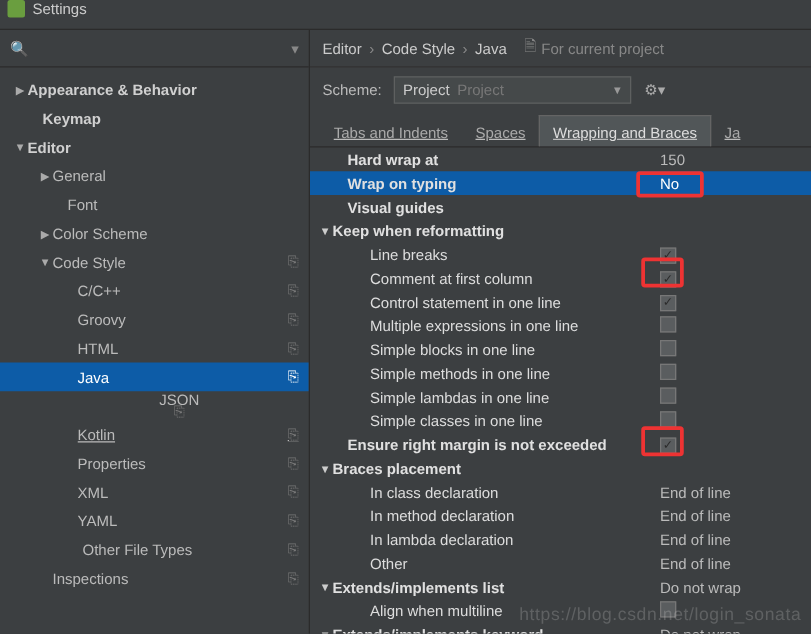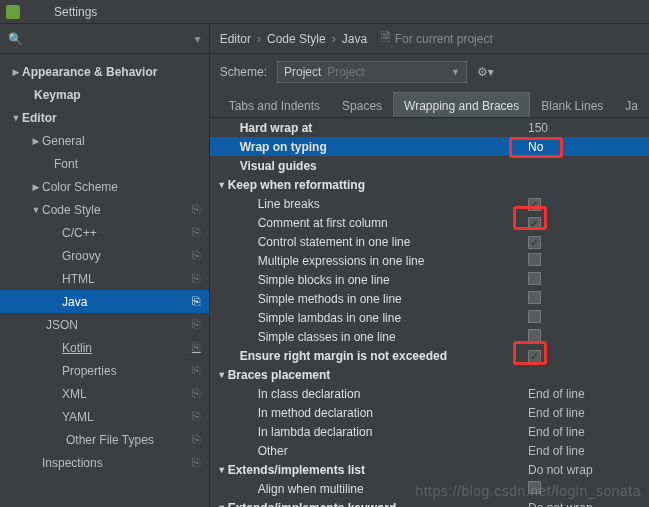--- a/index.html
+++ b/index.html
@@ -1,17 +1,17 @@
 <!DOCTYPE html>
 <html><head>
 <meta charset="utf-8">
 <style>
 * { margin:0; padding:0; box-sizing:border-box; font-family:"Segoe UI",Arial,sans-serif; font-size:12px; }
 body { background:#3c3f41; color:#bbb; width:649px; height:507px; overflow:hidden; position:relative; }
-.titlebar { height:24px; background:#3c3f41; border-bottom:1px solid #2b2b2b; display:flex; align-items:center; padding-left:6px;gap:28px; }
+.titlebar { height:24px; background:#3c3f41; border-bottom:1px solid #2b2b2b; display:flex; padding-left:6px; }
 .titlebar .ico { width:14px; height:14px; background:#6a9e3f; border-radius:2px; margin-right:6px; }
 .titlebar .txt { color:#ccc; }
 .main { display:flex; height:483px; }
 .sidebar { width:248px; background:#3c3f41; border-right:1px solid #2b2b2b; display:flex; flex-direction:column; }
 .search { height:30px; display:flex; align-items:center; padding:0 8px; border-bottom:1px solid #2b2b2b; }
 .search .glass { color:#aaa; margin-right:4px; }
 .search input { flex:1; background:transparent; border:none; color:#bbb; outline:none; }
 .search .chev { color:#888; }
 .tree { flex:1; overflow:hidden; padding-top:6px; }
 .node { display:flex; align-items:center; height:23px; padding-right:8px; cursor:pointer; }
@@ -24,21 +24,21 @@
 .content { flex:1; display:flex; flex-direction:column; background:#3c3f41; }
 .crumbs { height:30px; display:flex; align-items:center; padding:0 10px; border-bottom:1px solid #323232; color:#ccc; }
 .crumbs .sep { margin:0 6px; color:#888; }
 .crumbs .proj { margin-left:14px; color:#888; display:flex; align-items:center; gap:4px; }
 .scheme-row { height:36px; display:flex; align-items:center; padding:0 10px; gap:10px; }
 .scheme-row .lbl { color:#bbb; }
 .scheme-select { width:190px; height:22px; background:#45494a; border:1px solid #5e6060; display:flex; align-items:center; padding:0 6px; color:#ccc; }
 .scheme-select .dim { color:#777; margin-left:6px; }
 .scheme-select .dd { margin-left:auto; color:#999; font-size:9px; }
 .gear { color:#aaa; }
-.tabs { height:28px; display:flex; align-items:flex-end; border-bottom:1px solid #2b2b2b; padding-left:8px; overflow:hidden; }
+.tabs { height:28px; display:flex; align-items:flex-end; border-bottom:1px solid #2b2b2b; padding-left:8px; overflow:hidden;text-decoration:underline; }
 .tab { padding:6px 10px 5px; color:#aaa; cursor:pointer; white-space:nowrap; border:1px solid transparent; border-bottom:none; margin-bottom:-1px; }
 .tab.active { background:#515658; color:#ddd; border-color:#646464; }
 .settings-list { flex:1; overflow:hidden; }
 .row { display:flex; align-items:center; height:19px; padding-right:21px; }
 .row .rlabel { flex:1; display:flex; align-items:center; color:#ddd; }
 .row .rlabel .arr { width:12px; color:#ccc; font-size:9px; text-align:center; }
 .row .rval { width:100px; color:#bbb; text-align:left; }
 .row.selrow { background:#0d5ca7; }
 .row.selrow .rlabel, .row.selrow .rval { color:#fff; }
 .hdr { font-weight:bold; color:#e0e0e0; }
@@ -104,21 +104,21 @@
         <div class="node" style="padding-left: 50px;">
           <span class="arrow"></span>
           <span class="label ">HTML</span>
           <span class="mark">⎘</span>
         </div>
         <div class="node sel" style="padding-left: 50px;">
           <span class="arrow"></span>
           <span class="label ">Java</span>
           <span class="mark">⎘</span>
         </div>
-        <div class="node" style="padding-left: 34px;">
+        <div class="node" style="padding-left: 48px; flex-direction: column;">
           <span class="arrow"></span>
           <span class="label ">JSON</span>
           <span class="mark">⎘</span>
         </div>
         <div class="node" style="padding-left: 50px; text-decoration: underline;">
           <span class="arrow"></span>
           <span class="label ">Kotlin</span>
           <span class="mark">⎘</span>
         </div>
         <div class="node" style="padding-left: 50px;">
@@ -167,21 +167,20 @@
         <span>Project</span>
         <span class="dim">Project</span>
         <span class="dd">▼</span>
       </div>
       <span class="gear">⚙▾</span>
     </div>
     <div class="tabs" id="tabs">
         <div class="tab">Tabs and Indents</div>
         <div class="tab">Spaces</div>
         <div class="tab active">Wrapping and Braces</div>
-        <div class="tab">Blank Lines</div>
         <div class="tab">Ja</div>
       </div>
     <div class="settings-list" id="rows">
         <div class="row">
           <div class="rlabel" style="padding-left:18px">
             <span class="arr"></span>
             <span class="hdr">Hard wrap at</span>
           </div>
           <div class="rval"><span>150</span></div>
         </div>

